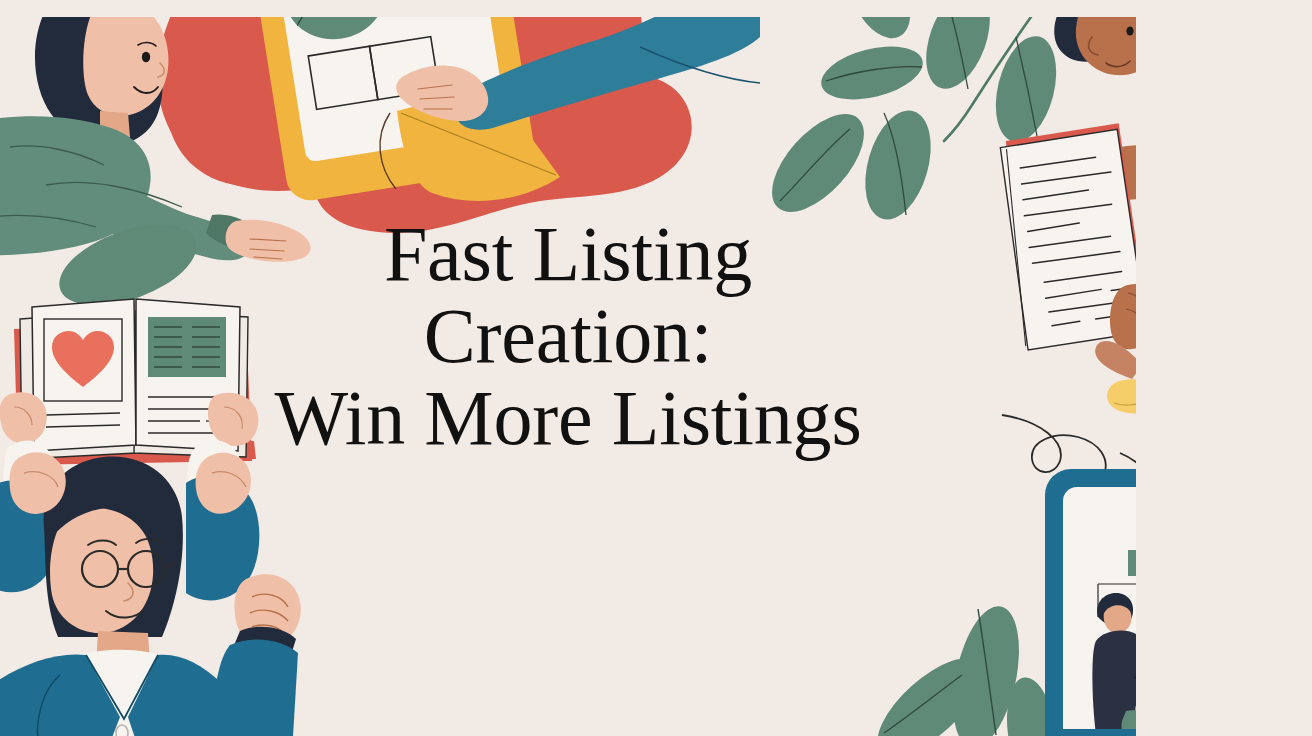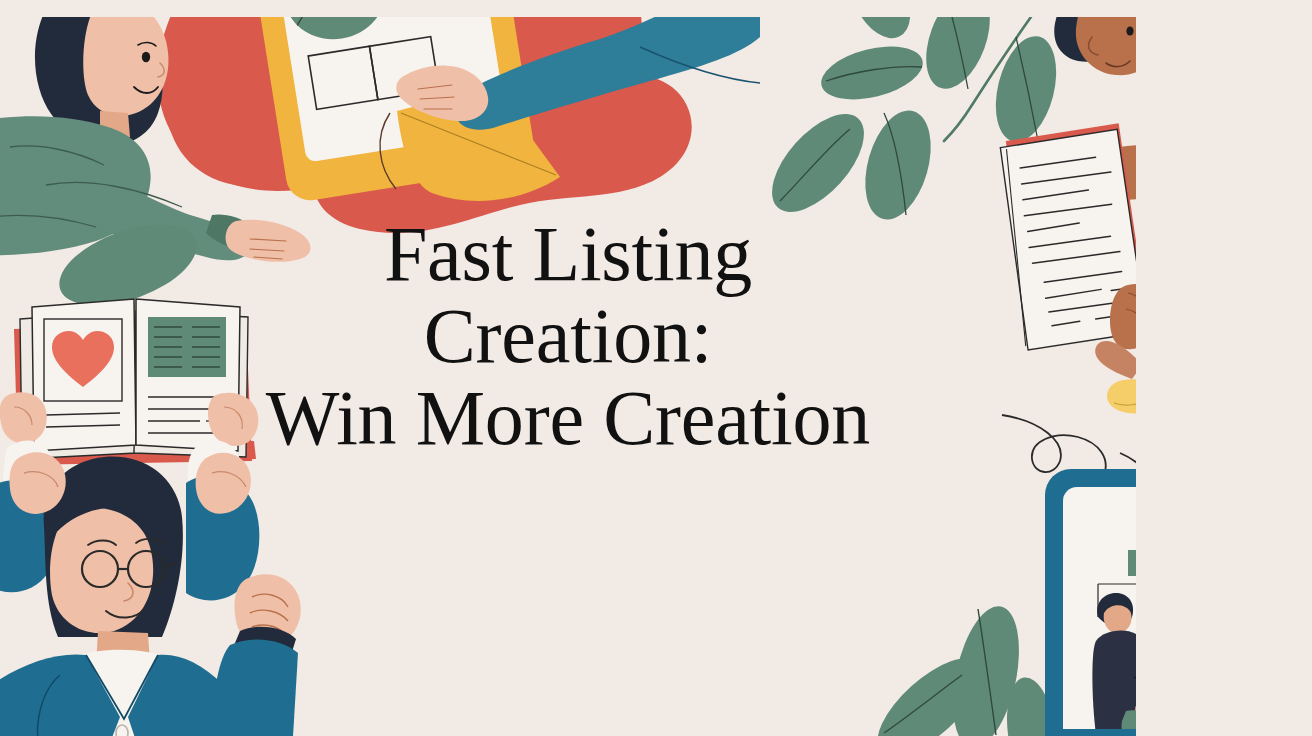--- a/index.html
+++ b/index.html
@@ -460,17 +460,17 @@
         </g>
 
       </g>
     </svg>
   </div>
 
   <div class="headline-wrap">
     <h1 class="headline">
       <span class="ln">Fast Listing</span>
       <span class="ln">Creation:</span>
-      <span class="ln">Win More Creation</span>
+      <span class="ln">Win More Listings</span>
     </h1>
   </div>
 
 </div>
 
 </body></html>

